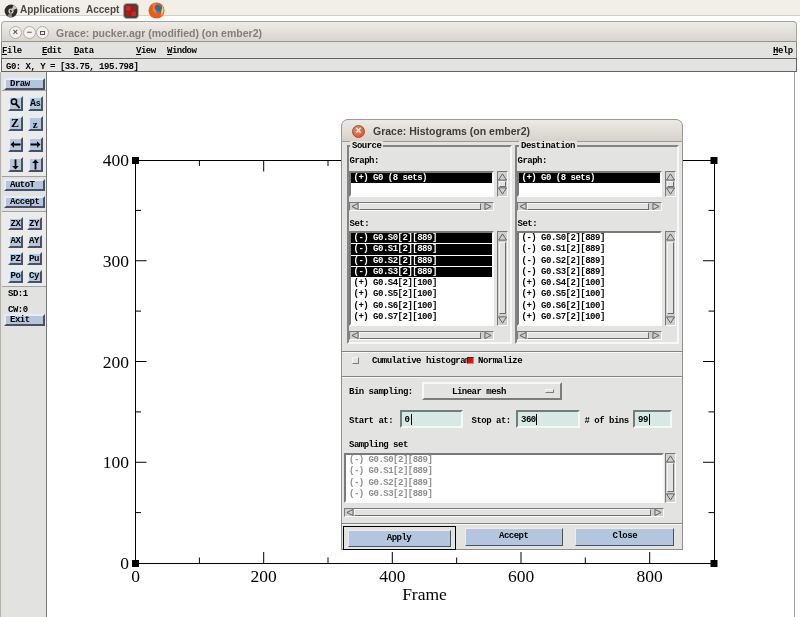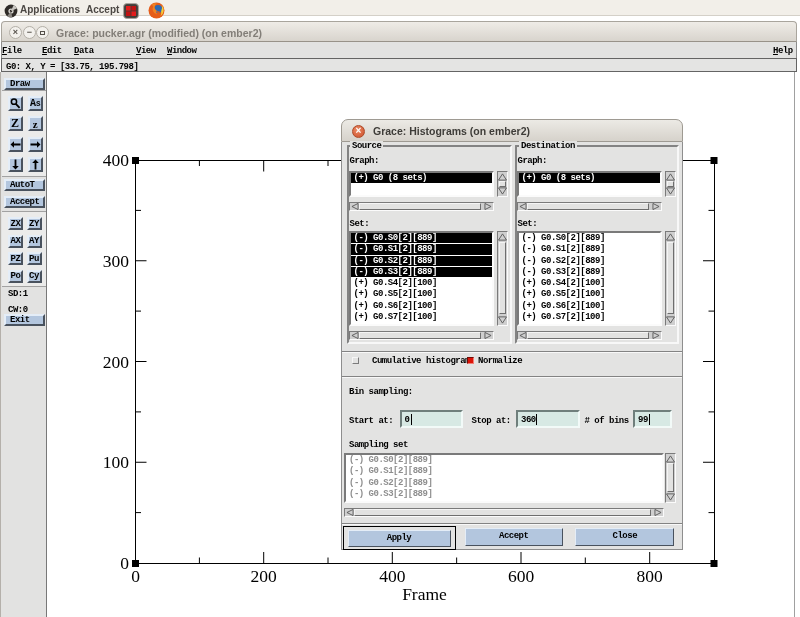--- a/index.html
+++ b/index.html
@@ -321,20 +321,24 @@
     </div>
 
     <div class="etchline" style="left:0px;top:208.5px;width:340px;"></div>
     <div class="cb off" style="left:9.8px;top:214.5px;"></div>
     <div class="mono abs" style="left:30px;top:214px;">Cumulative histogram</div>
     <div class="cb on" style="left:125.3px;top:214.5px;"></div>
     <div class="mono abs" style="left:136px;top:214px;">Normalize</div>
     <div class="etchline" style="left:0px;top:234px;width:340px;"></div>
 
     <div class="mono abs" style="left:7px;top:244.5px;">Bin sampling:</div>
+    <div class="gu abs" style="left:80px;top:239.5px;width:140px;height:18px;">
+      <div class="mono abs" style="left:28px;top:3px;">Linear mesh</div>
+      <div class="abs" style="left:121px;top:5px;width:9px;height:4px;background:#e3e3e2;border:1px solid;border-color:#f6f6f6 #7c7c7c #7c7c7c #f6f6f6;"></div>
+    </div>
 
     <div class="mono abs" style="left:7px;top:274px;">Start at:</div>
     <div class="field" style="left:57.5px;top:267.5px;width:63.5px;">
       <div class="mono">0</div>
         <div class="caret" style="left:9px;"></div>
     </div>
     <div class="mono abs" style="left:129.5px;top:274px;">Stop at:</div>
     <div class="field" style="left:174px;top:267.5px;width:64px;">
       <div class="mono">360</div>
         <div class="caret" style="left:17.5px;"></div>

